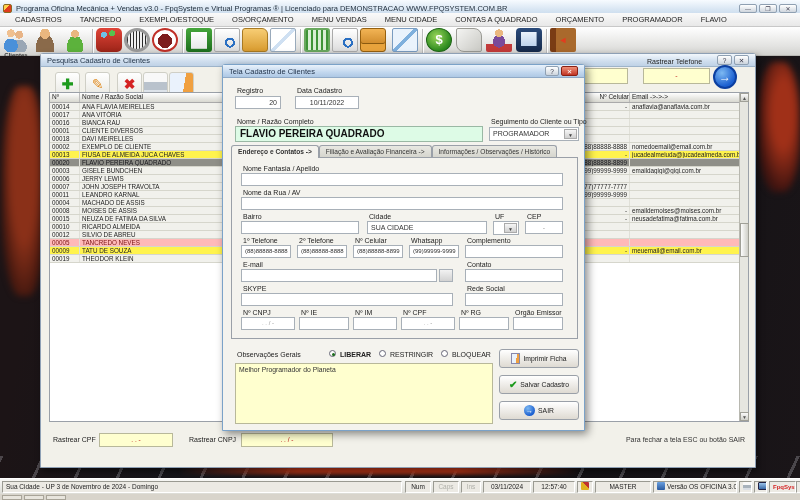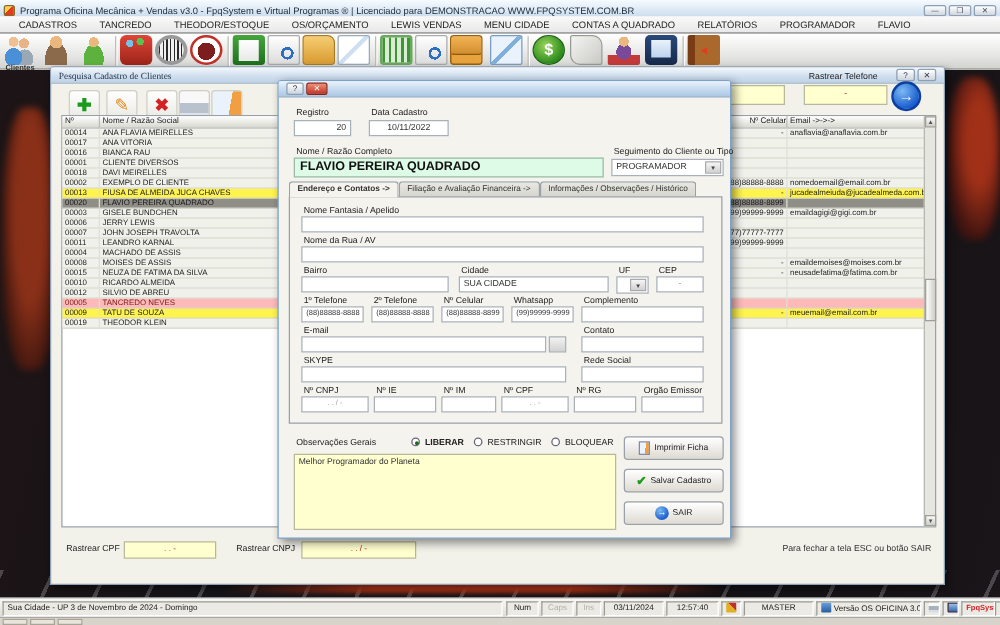--- a/index.html
+++ b/index.html
@@ -62,21 +62,21 @@
     background:repeating-linear-gradient(115deg,rgba(220,220,230,.5) 0 3px,transparent 3px 38px); opacity:.5;}
   .red-streak { position:absolute; left:180px; top:402px; width:400px; height:16px; filter:blur(2px);
     background:linear-gradient(100deg,transparent,#c23818 30% 70%,transparent); }
 
   
   .pesquisa { position:absolute; left:40px; top:53px; width:716px; height:415px; z-index:2;
     background:#f2f1ea; border:1px solid #8ea0b5; border-radius:3px 3px 0 0; box-shadow:2px 3px 6px rgba(0,0,0,.5); }
   .pq-titlebar { position:absolute; left:0; top:0; width:100%; height:13px;
     background:linear-gradient(#f2f7fc,#cfdeee 60%,#bfd2e6); border-bottom:1px solid #9eb4ca;
     display:flex; align-items:center; padding:0 6px; }
-  .pq-title { font-size:7.5px; color:#24364a; flex:1;font-family:Liberation Serif, serif; }
+  .pq-title { font-size:7.5px; color:#24364a; flex:1; }
   .pq-btn { width:15px; height:10px; margin-left:2px; font-size:6.5px; line-height:9px; text-align:center;
     color:#334; background:linear-gradient(#fff,#ccd4dd); border:1px solid #8fa0b2; border-radius:2px; }
 
   .pq-tool { position:absolute; top:18px; width:25px; height:25px; background:linear-gradient(#fff,#e8e8e2);
     border:1px solid #cfcfc6; border-radius:3px; text-align:center; }
   .pq-tool span { font-size:14px; line-height:23px; }
   .g-add span{color:#1c9a1c; font-weight:bold;}
   .g-edit span{color:#e08a1e;}
   .g-del span{color:#d42222; font-weight:bold;}
   .g-print{background:linear-gradient(#f8f8f8 0 40%,#b9c2cc 40% 75%,#dde3ea 75%);}
@@ -188,26 +188,26 @@
     <span class="win-btns">
       <span class="win-btn">—</span>
       <span class="win-btn">❐</span>
       <span class="win-btn">✕</span>
     </span>
   </div>
 
   <div class="menubar" id="menubar">
       <span class="menu-item">CADASTROS</span>
       <span class="menu-item">TANCREDO</span>
-      <span class="menu-item">THEODOR/ESTOQUE</span>
+      <span class="menu-item">EXEMPLO/ESTOQUE</span>
       <span class="menu-item">OS/ORÇAMENTO</span>
-      <span class="menu-item">LEWIS VENDAS</span>
+      <span class="menu-item">MENU VENDAS</span>
       <span class="menu-item">MENU CIDADE</span>
       <span class="menu-item">CONTAS A QUADRADO</span>
-      <span class="menu-item">RELATÓRIOS</span>
+      <span class="menu-item">ORÇAMENTO</span>
       <span class="menu-item">PROGRAMADOR</span>
       <span class="menu-item">FLAVIO</span>
     </div>
 
   <div class="toolbar">
     <div class="tb-icon ic-people" style="left:2px"></div>
     <div class="tb-icon ic-person" style="left:32px"></div>
     <div class="tb-icon ic-person2" style="left:62px"></div>
     <div class="tb-sep" style="left:92px"></div>
     <div class="tb-icon ic-toolbox" style="left:96px"></div>
@@ -438,20 +438,21 @@
 
     <div class="pq-bottom-label" style="left:12px; top:382px;">Rastrear CPF</div>
     <div class="pq-mask" style="left:58px; top:379px; width:74px;"><b>.    .    -</b></div>
     <div class="pq-bottom-label" style="left:148px; top:382px;">Rastrear CNPJ</div>
     <div class="pq-mask" style="left:200px; top:379px; width:92px;"><b>.    .    /     -</b></div>
     <div class="pq-hint" style="left:520px; top:382px; width:184px; text-align:right;">Para fechar a tela ESC ou botão SAIR</div>
   </div>
 
   <div class="dialog">
     <div class="dlg-titlebar">
+      <span class="dlg-title">Tela Cadastro de Clientes</span>
       <span class="dlg-help">?</span>
       <span class="dlg-close">✕</span>
     </div>
 
     <div class="lbl" style="left:14px; top:22px;">Registro</div>
     <div class="inp" style="left:12px; top:31px; width:46px; text-align:right;">20</div>
     <div class="lbl" style="left:74px; top:22px;">Data Cadastro</div>
     <div class="inp" style="left:72px; top:31px; width:64px; text-align:center;">10/11/2022</div>
 
     <div class="lbl" style="left:14px; top:53px;">Nome / Razão Completo</div>

